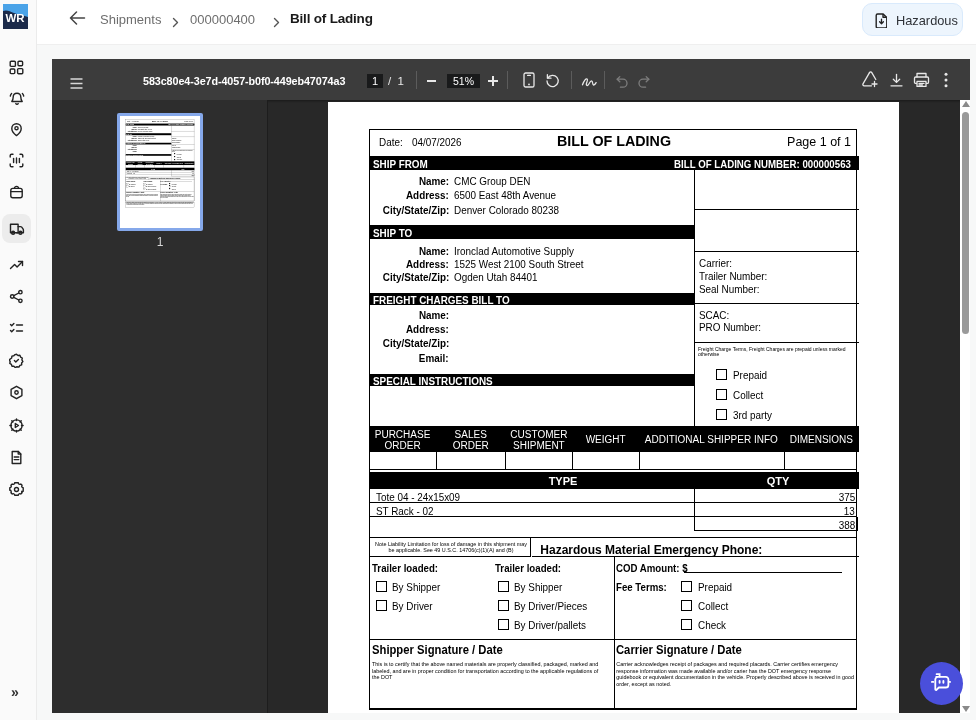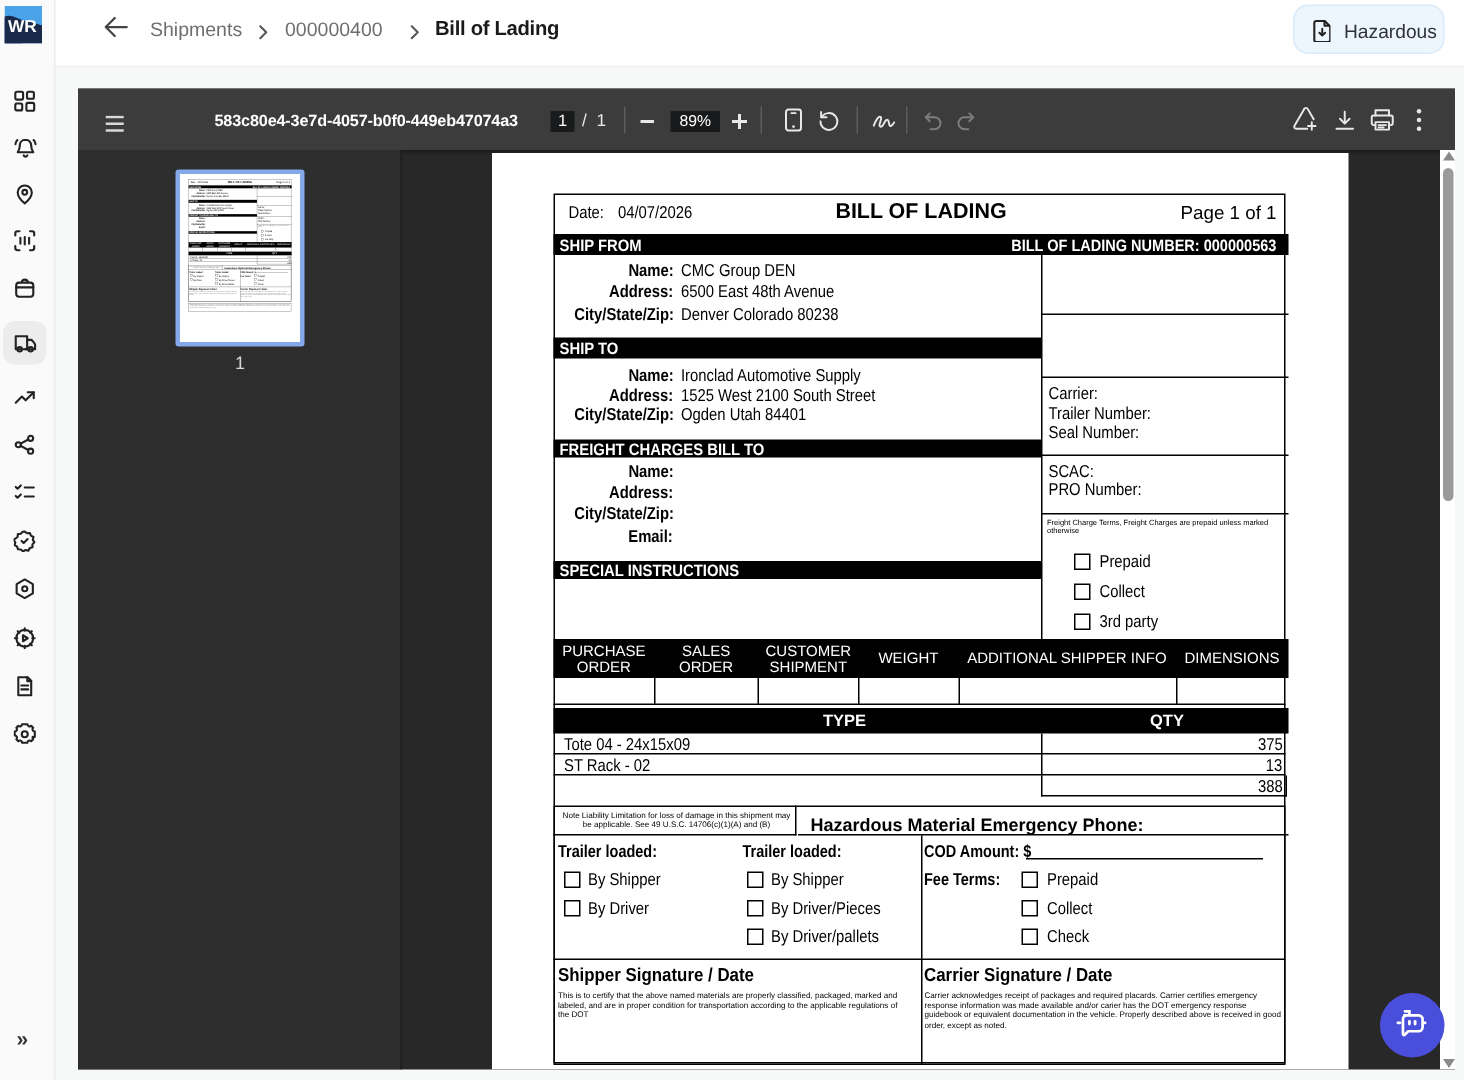--- a/index.html
+++ b/index.html
@@ -357,21 +357,21 @@
 
 <div class="abs" style="left:0;top:0;width:976px;height:0;z-index:7;">
     <div style="position:absolute;left:70px;top:75px;"><svg width="13" height="11" viewBox="0 0 13 11" fill="none" class="">
         <path d="M.5 1h12M.5 5.5h12M.5 10h12" stroke="#d8d8d8" stroke-width="1.6"></path>
       </svg></div>
     <div style="position:absolute;left:98px;top:75px;font-size:10.8px;font-weight:bold;letter-spacing:-.1px;color:#fff;margin-left:45px;">583c80e4-3e7d-4057-b0f0-449eb47074a3</div>
     <div style="position:absolute;left:367px;top:74px;width:16px;height:14px;background:#191a1b;color:#fff;font-size:11px;text-align:center;line-height:14px;">1</div>
     <div style="position:absolute;left:388px;top:75px;color:#e8e8e8;font-size:11.5px;">/&nbsp; 1</div>
     <div style="position:absolute;left:416px;top:71px;width:1px;height:18px;background:#5c5c5c;"></div>
     <div style="position:absolute;left:427px;top:80px;width:9px;height:1.6px;background:#e8e8e8;"></div>
-    <div style="position:absolute;left:447px;top:74px;width:33px;height:14px;background:#191a1b;color:#fff;font-size:10.5px;text-align:center;line-height:14px;">89%</div>
+    <div style="position:absolute;left:447px;top:74px;width:33px;height:14px;background:#191a1b;color:#fff;font-size:10.5px;text-align:center;line-height:14px;">51%</div>
     <div style="position:absolute;left:488px;top:80px;width:10px;height:1.6px;background:#e8e8e8;"></div>
     <div style="position:absolute;left:492.2px;top:75.8px;width:1.6px;height:10px;background:#e8e8e8;"></div>
     <div style="position:absolute;left:507px;top:71px;width:1px;height:18px;background:#5c5c5c;"></div>
     <div style="position:absolute;left:523px;top:72px;"><svg width="12" height="16" viewBox="0 0 12 16" fill="none" class="">
         <rect x="1" y="1" width="10" height="14" rx="1.6" stroke="#e8e8e8" stroke-width="1.3" stroke-linecap="round" stroke-linejoin="round" fill="none"></rect>
         <circle cx="6" cy="12.4" r=".9" fill="#e8e8e8"></circle>
         <path d="M4.6 3.4h2.8" stroke="#e8e8e8" stroke-width="1.3" stroke-linecap="round" stroke-linejoin="round" fill="none"></path>
       </svg></div>
     <div style="position:absolute;left:545px;top:72px;"><svg width="16" height="16" viewBox="0 0 16 16" fill="none" class="">
         <path d="M2.8 6.1A5.6 5.6 0 1 1 2 8.9" stroke="#e8e8e8" stroke-width="1.3" stroke-linecap="round" stroke-linejoin="round" fill="none"></path>

